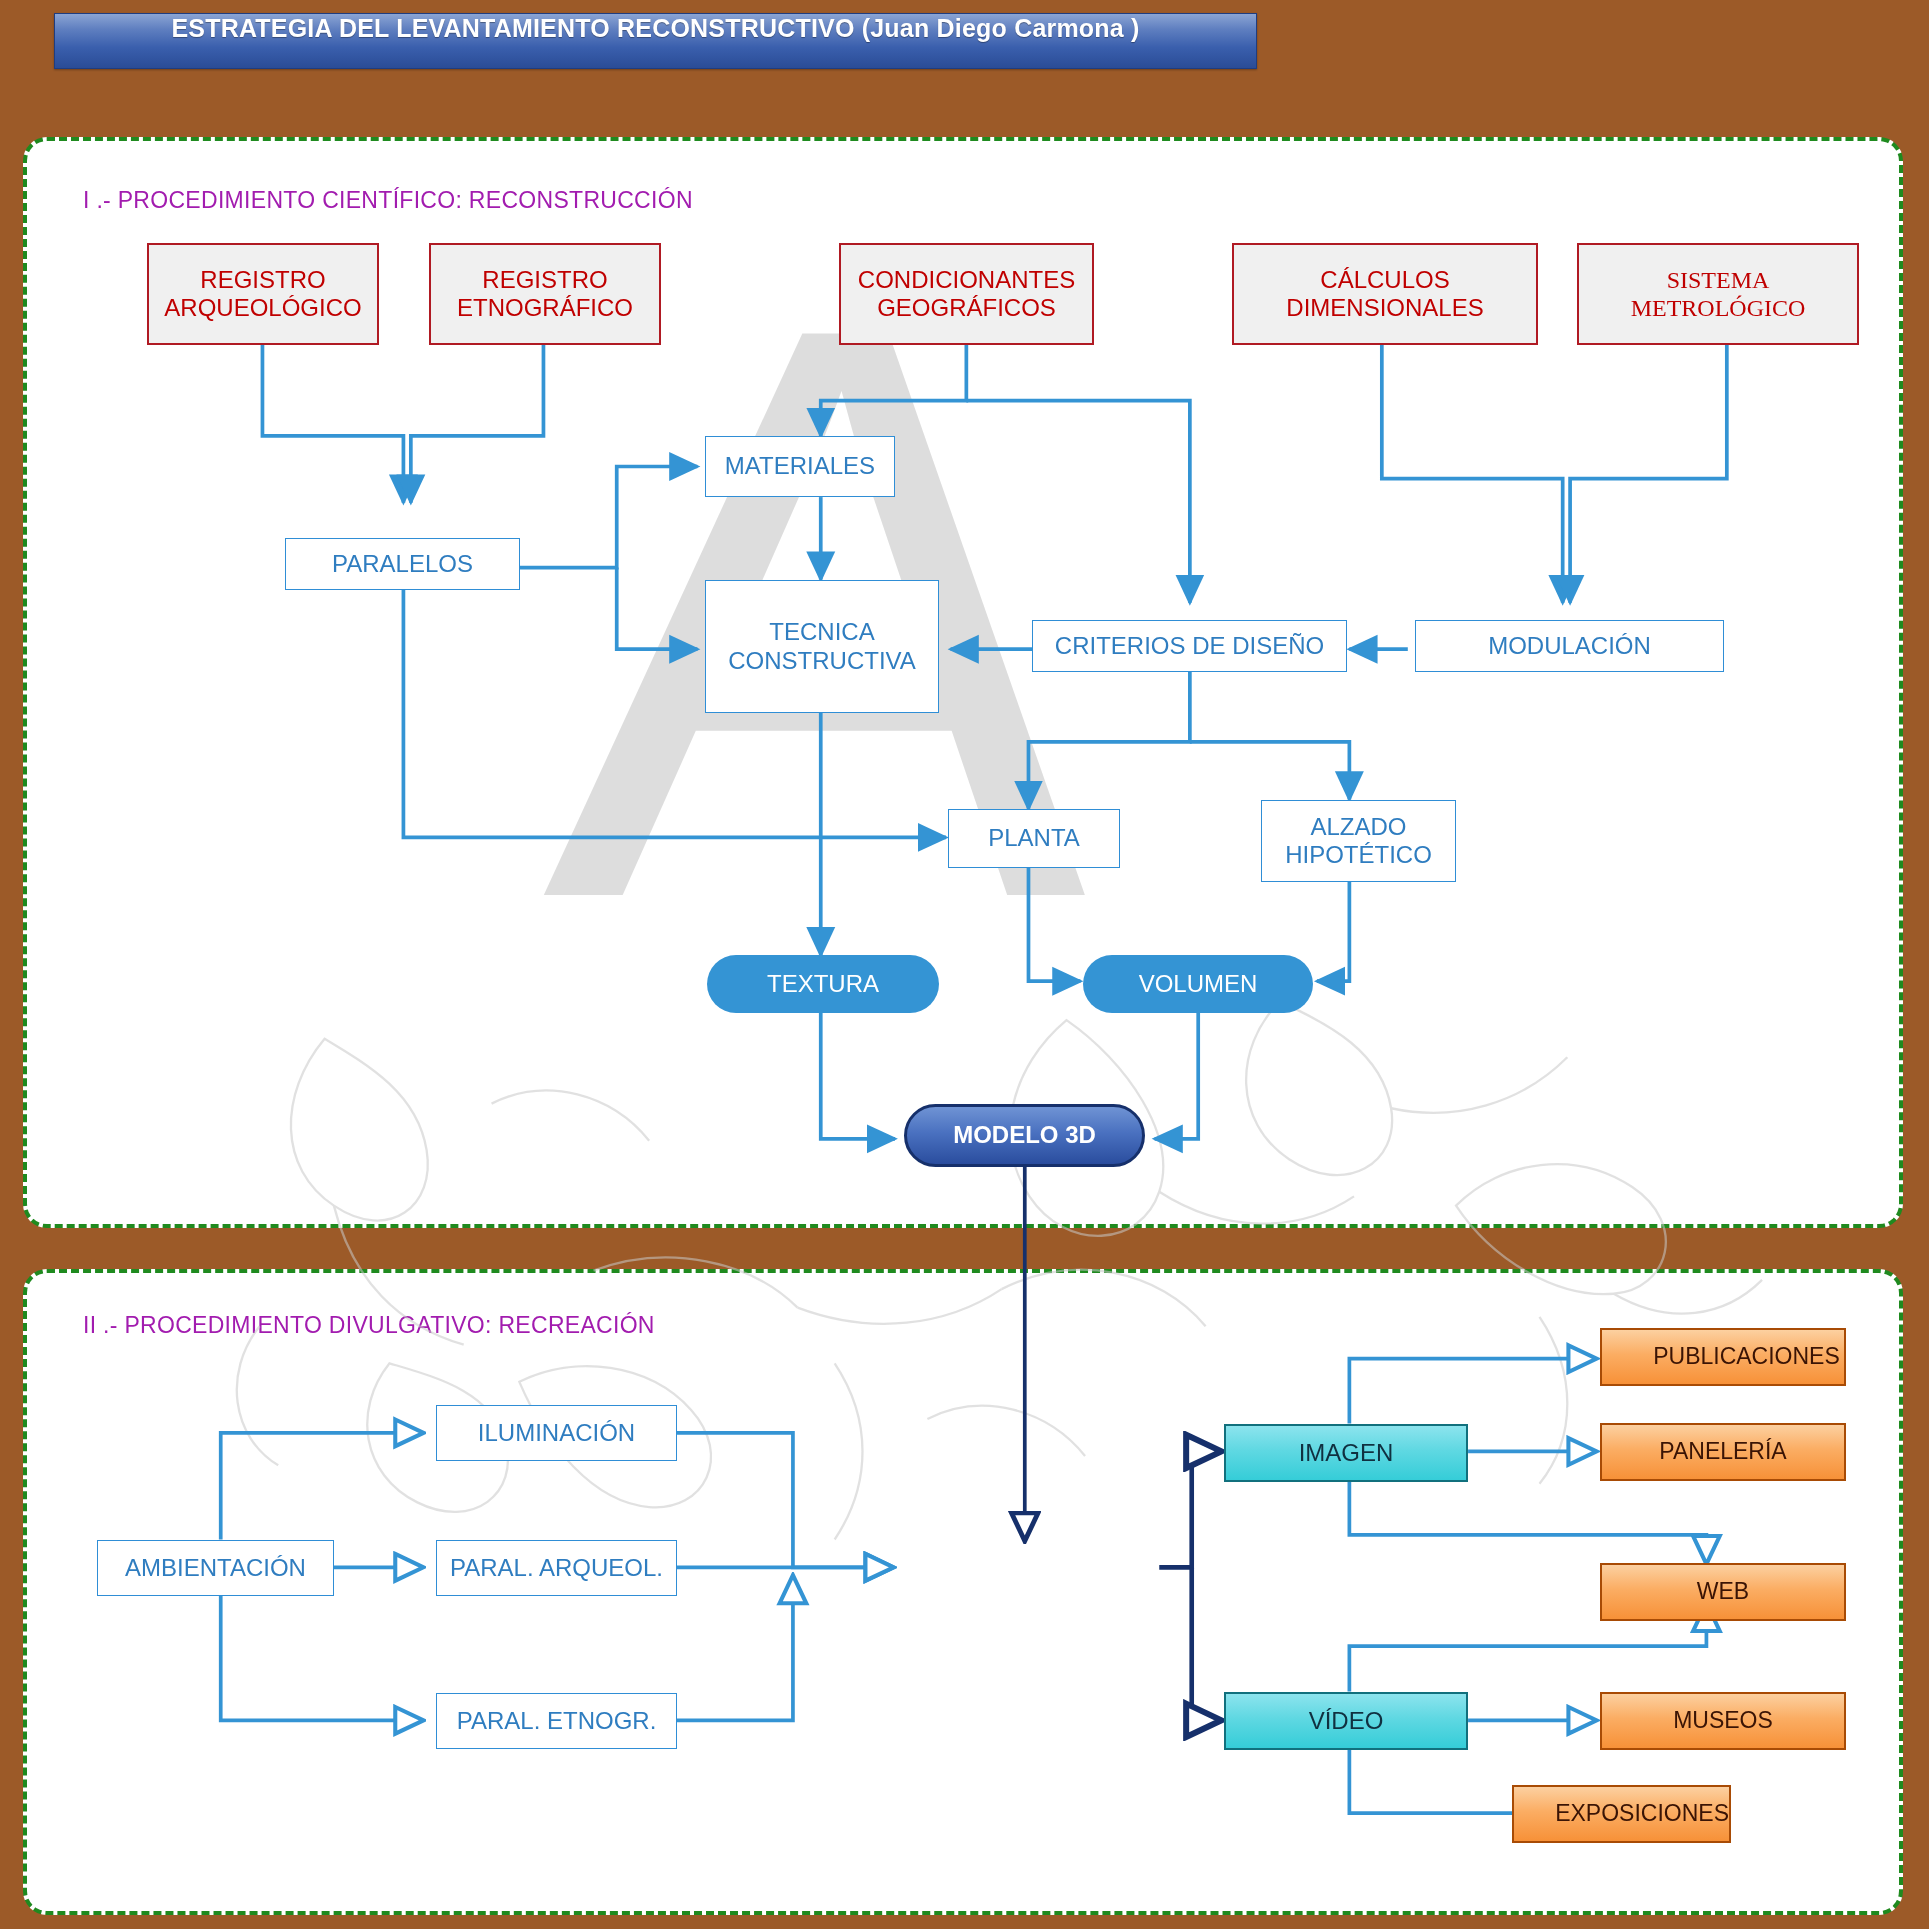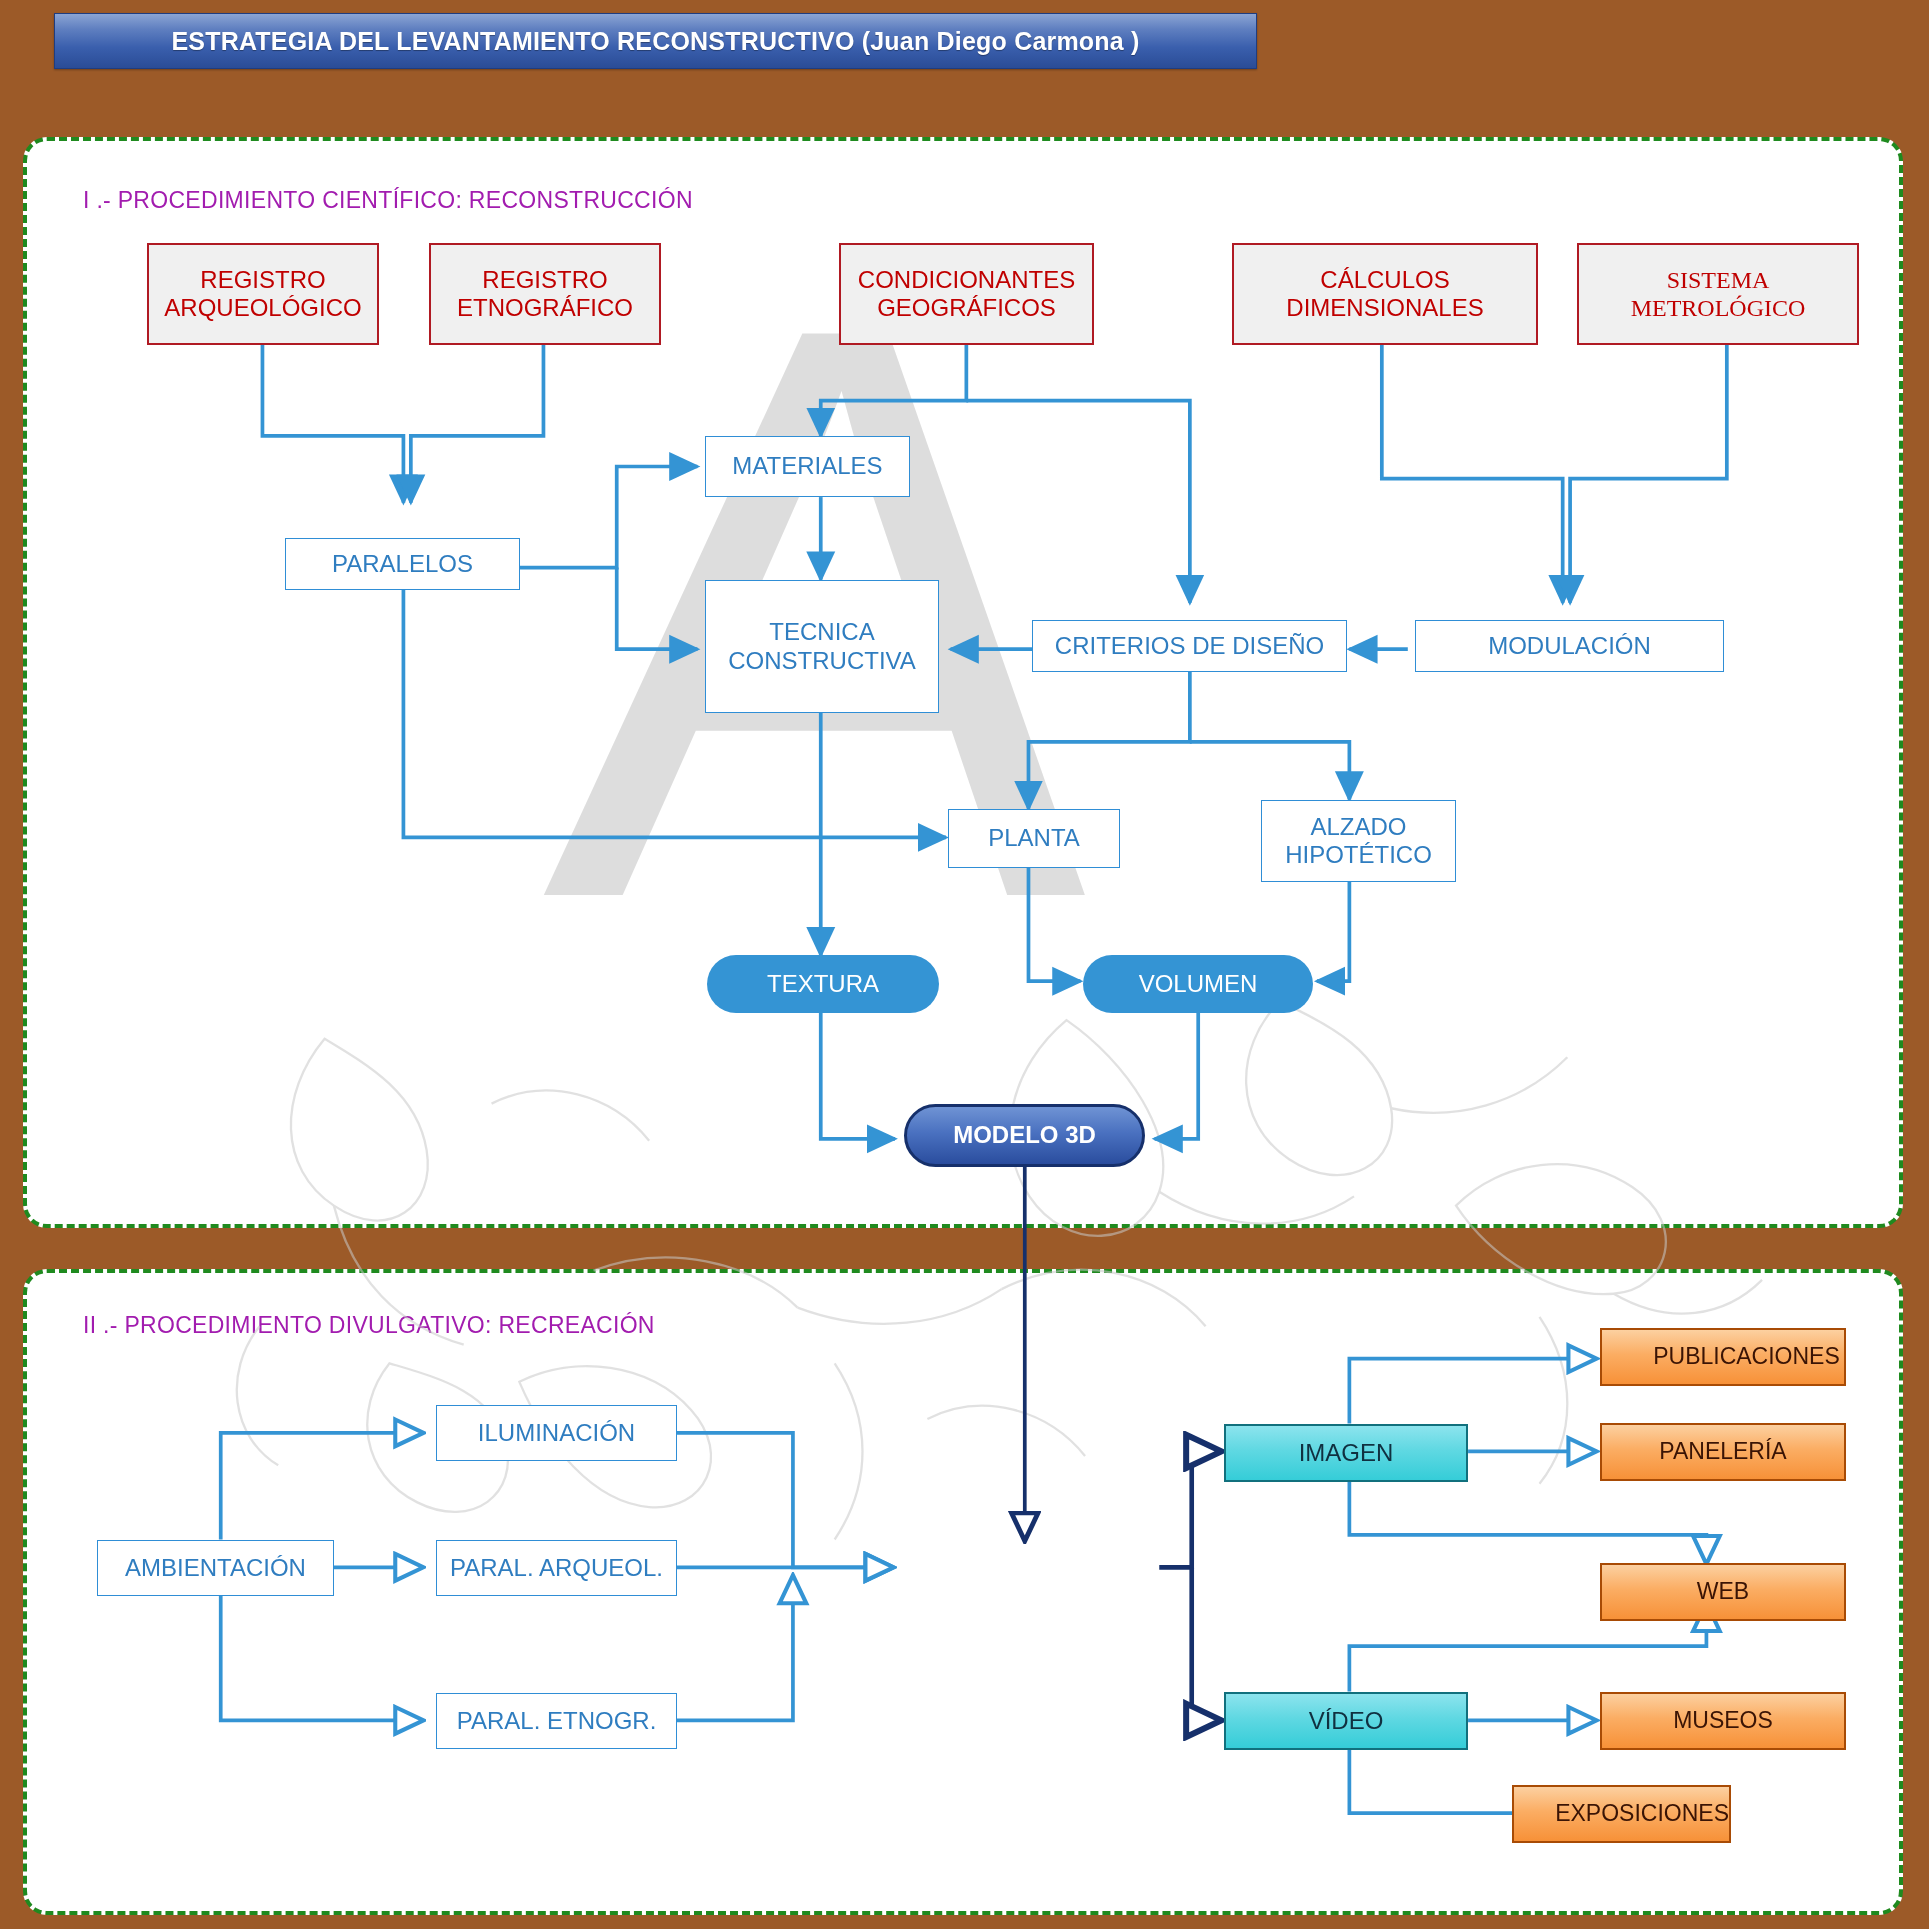--- a/index.html
+++ b/index.html
@@ -10,21 +10,21 @@
     overflow:hidden;
     position:relative;
   }
   #root{position:absolute;inset:0;}
 
   
   .titlebar{
     position:absolute;left:54px;top:13px;width:1201px;height:54px;
     background:linear-gradient(to bottom,#8ba5d4 0%,#5f7fc0 28%,#3a5fad 62%,#2a4c96 100%);
     border:0.9px solid #1f3d80;
-    display:flex;align-items:center;justify-content:center;
+    display:flex;justify-content:center;
     box-shadow:0 0.9px 1.9px rgba(0,0,0,.3);
   }
   .titlebar .txt{
     color:#ffffff;font-size:25px;font-weight:bold;letter-spacing:0.2px;
     white-space:nowrap;
     text-shadow:0 0.9px 0.9px rgba(0,0,0,.35);
   }
 
   
   .panel{
@@ -223,21 +223,21 @@
   <div class="node n-src" style="left:839px;top:243px;width:255px;height:102px;">
     <span>CONDICIONANTES<br>GEOGRÁFICOS</span>
   </div>
   <div class="node n-src" style="left:1232px;top:243px;width:306px;height:102px;">
     <span>CÁLCULOS<br>DIMENSIONALES</span>
   </div>
   <div class="node n-src" style="left:1577px;top:243px;width:282px;height:102px;font-family:Liberation Serif, serif;">
     <span>SISTEMA<br>METROLÓGICO</span>
   </div>
 
-  <div class="node n-blue" style="left:705px;top:436px;width:205px;height:61px;">
+  <div class="node n-blue" style="left:705px;top:436px;width:190px;height:61px;">
     <span>MATERIALES</span>
   </div>
   <div class="node n-blue" style="left:285px;top:538px;width:235px;height:52px;">
     <span>PARALELOS</span>
   </div>
   <div class="node n-blue" style="left:705px;top:580px;width:234px;height:133px;">
     <span>TECNICA<br>CONSTRUCTIVA</span>
   </div>
   <div class="node n-blue" style="left:1032px;top:620px;width:315px;height:52px;">
     <span>CRITERIOS DE DISEÑO</span>

